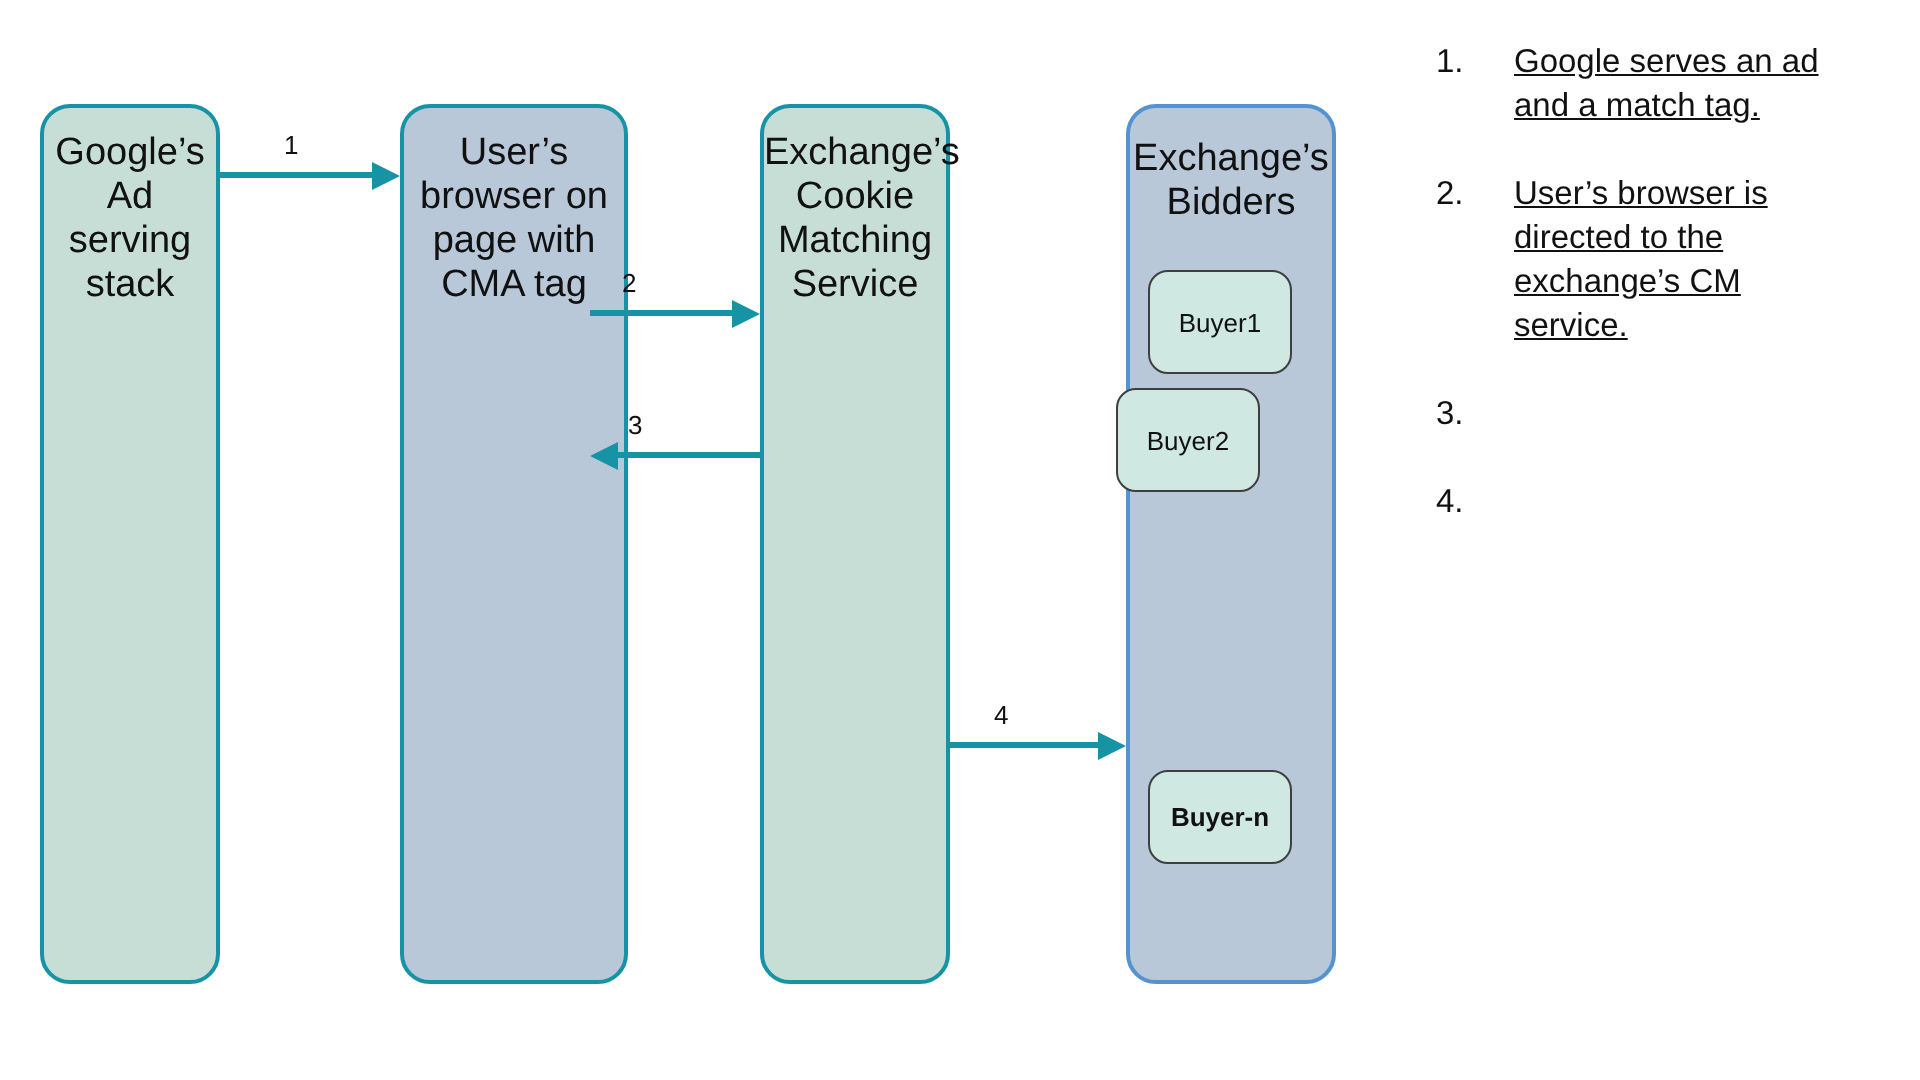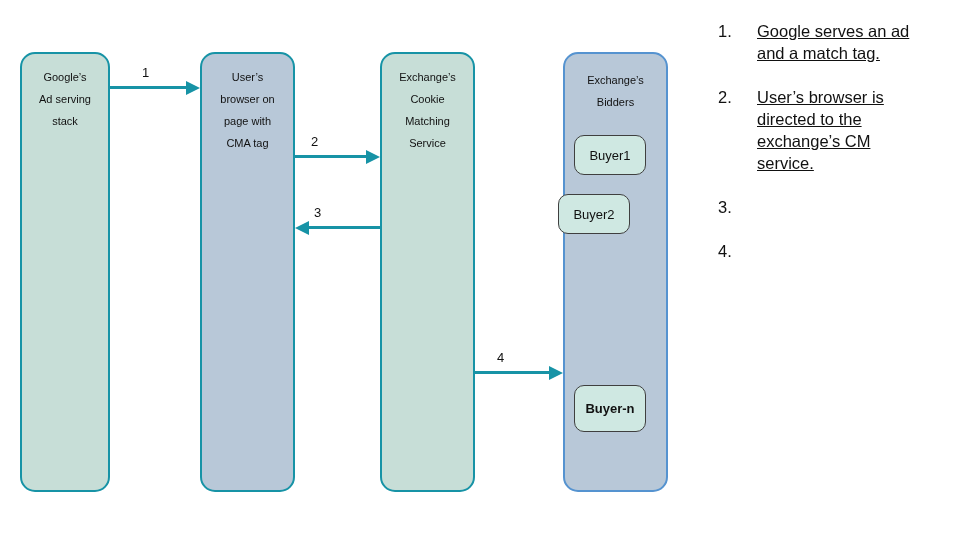--- a/index.html
+++ b/index.html
@@ -14,40 +14,40 @@
   html,body{background:#fff;}
   body{font-family:"Liberation Sans",sans-serif;color:var(--ink);}
   .canvas{position:relative;width:960px;height:540px;background:#fff;overflow:hidden;}
 
   
   .node{
     position:absolute;
     border:2px solid var(--teal);
     border-radius:15px;
     text-align:center;
-    font-size:11px;
+    font-size:19px;
     line-height:22px;
     white-space:pre-line;
     padding-top:12px;
   }
   .node-green{background:var(--green-fill);}
   .node-blue{background:var(--blue-fill);}
   .node-google{left:20px;top:52px;width:90px;height:440px;}
-  .node-browser{left:200px;top:52px;width:95px;height:440px;border-radius:15px;}
+  .node-browser{left:200px;top:52px;width:114px;height:440px;border-radius:15px;}
   .node-cm{left:380px;top:52px;width:95px;height:440px;}
   .node-bidders{
     left:563px;top:52px;width:105px;height:440px;
     border-color:var(--bidders-border);
     padding-top:15px;
   }
 
   
   .buyer{
     position:absolute;
-    width:72px;height:40px;
+    width:72px;height:52px;
     background:var(--buyer-fill);
     border:1px solid #3f3f3f;
     border-radius:10px;
     display:flex;align-items:center;justify-content:center;
     font-size:13px;
   }
   .buyer-1{left:574px;top:135px;}
   .buyer-2{left:558px;top:194px;}
   .buyer-3{left:574px;top:251px;}
   .buyer-n{left:574px;top:385px;height:47px;font-weight:bold;}

